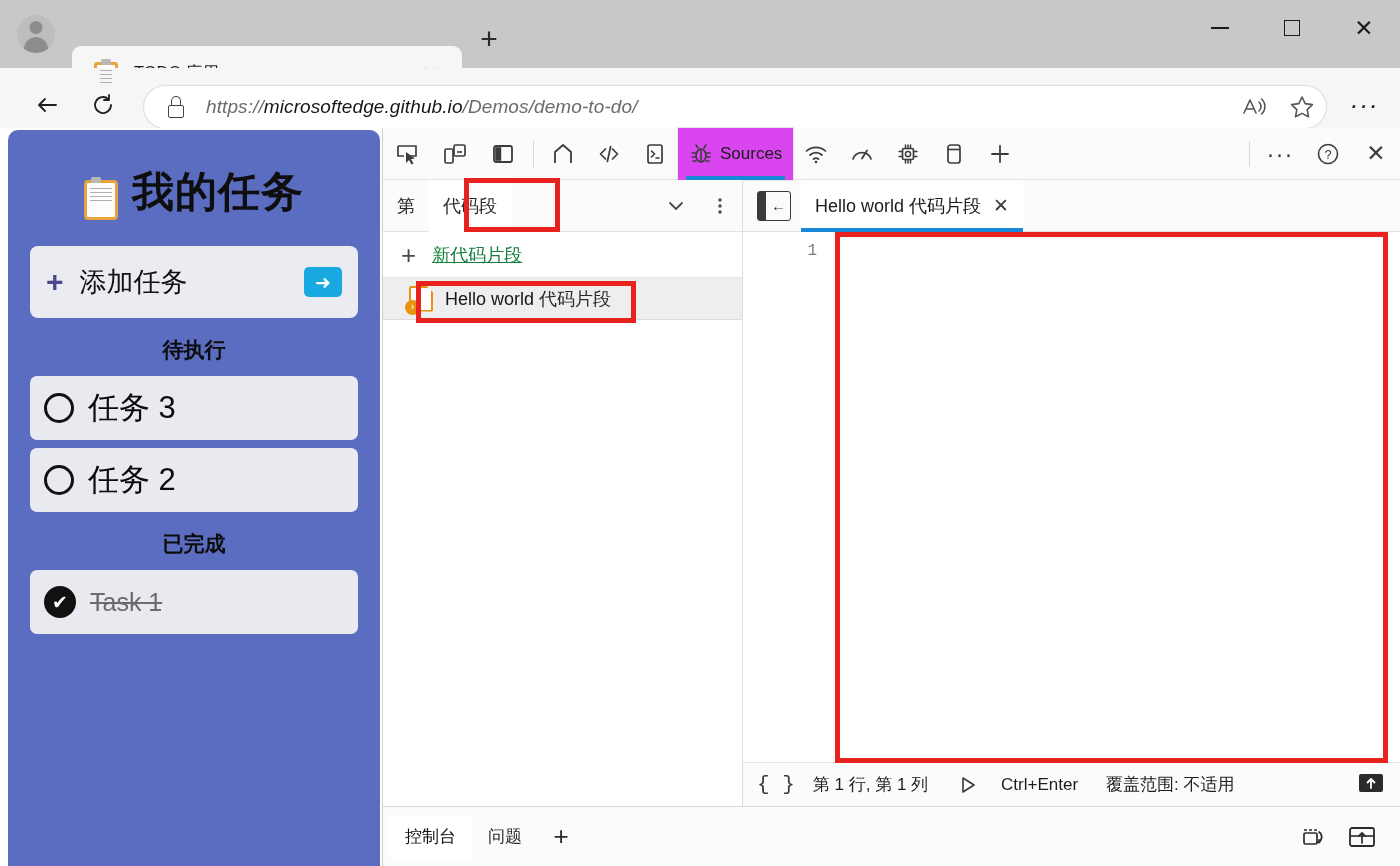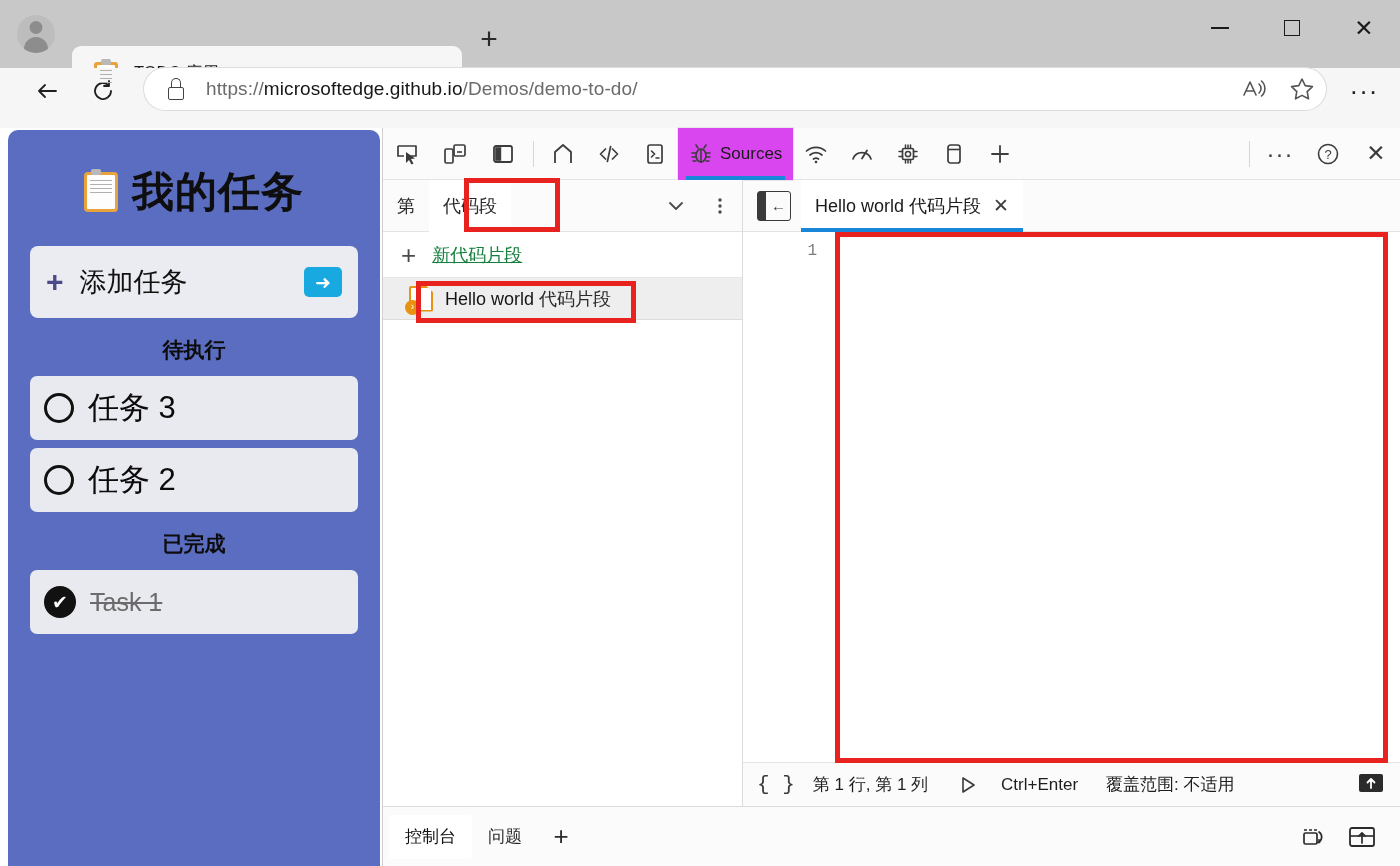--- a/index.html
+++ b/index.html
@@ -87,21 +87,21 @@
     width: 72px; height: 56px; display: flex; align-items: center; justify-content: center;
     color: #1a1a1a;
   }
   .wc-min { width: 18px; height: 1.5px; background: #1a1a1a; }
   .wc-max { width: 16px; height: 16px; border: 1.6px solid #1a1a1a; }
   .wc-close { font-size: 23px; font-weight: 300; line-height: 1; }
 
   
   .addrbar {
     position: absolute; left: 0; top: 68px; width: 1400px; height: 60px;
-    background: #f6f6f6; display: flex; align-items: flex-start;
+    background: #f6f6f6; display: flex; align-items: flex-end; font-style: italic;
   }
   .nav-icon {
     width: 46px; height: 46px; margin-left: 10px;
     display: flex; align-items: center; justify-content: center;
     color: #1f1f1f;
   }
   .nav-icon:first-child { margin-left: 24px; }
   .omnibox {
     margin-left: 18px; height: 42px; flex: 1; margin-right: 10px;
     background: #fff; border-radius: 21px; display: flex; align-items: center;
@@ -135,21 +135,21 @@
   .viewport {
     position: absolute; left: 0; top: 128px; width: 382px; height: 738px;
     background: #ffffff; overflow: hidden;
   }
   .todo-app {
     position: absolute; left: 8px; top: 2px; width: 372px; height: 740px;
     background: #5a6dc0; border-radius: 10px 10px 0 0;
     padding: 0 22px;
   }
   .todo-title {
-    display: flex; align-items: center; justify-content: center;
+    display: flex; align-items: flex-end; justify-content: center;
     margin-top: 34px; gap: 14px; position: relative;
   }
   .title-emoji {
     width: 34px; height: 40px; position: relative; flex: none;
   }
   .title-emoji .clipboard { border-radius: 4px; }
   .todo-h1 {
     font-size: 42px; color: #0e0e0e; font-weight: 700; letter-spacing: 1px;
     position: relative;
   }

